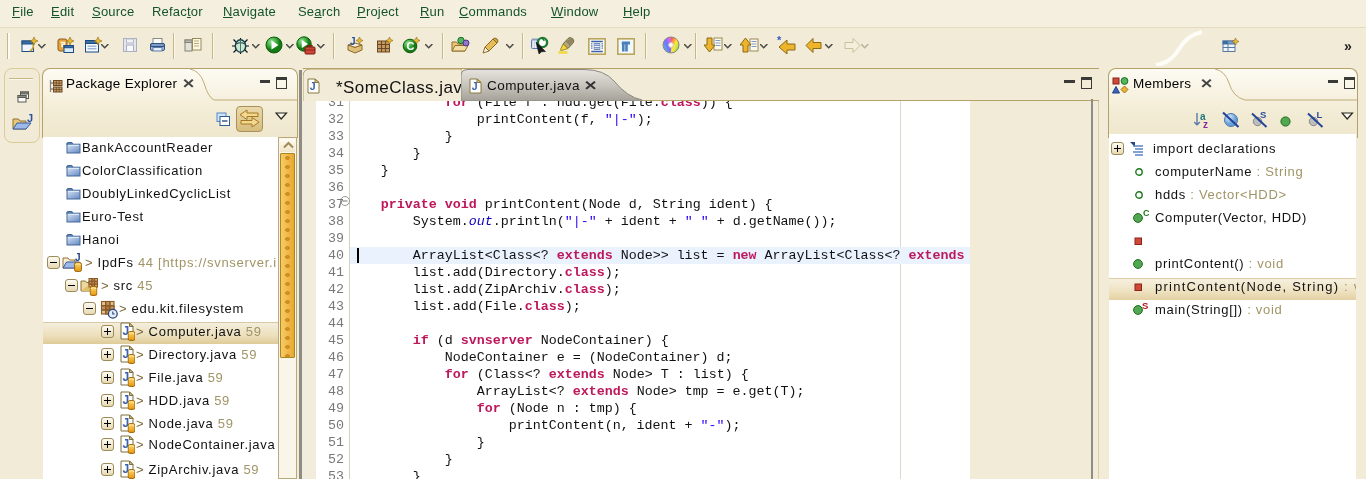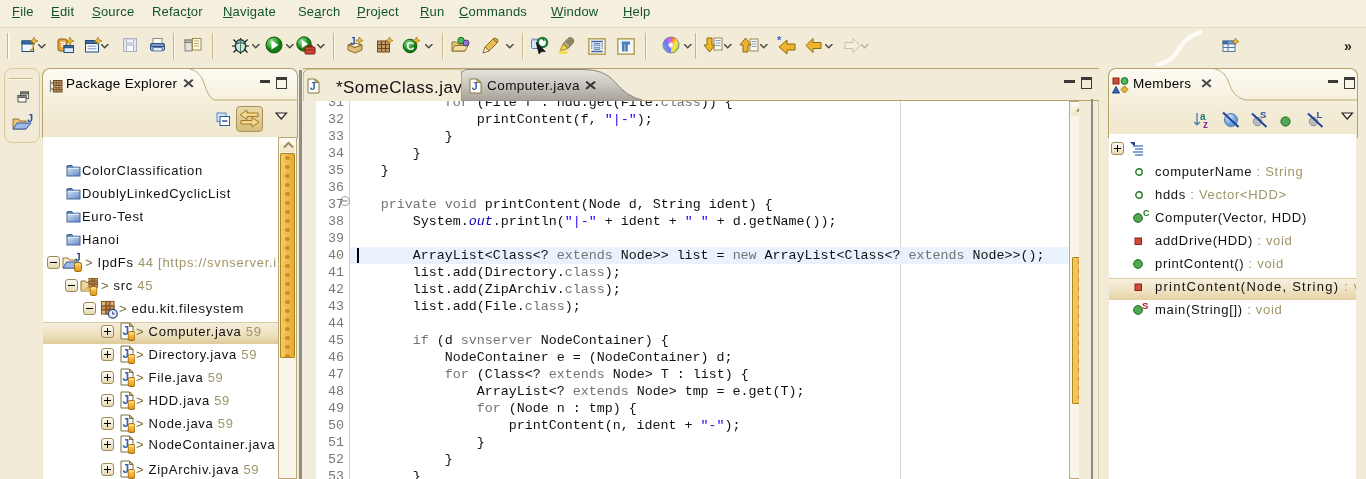--- a/index.html
+++ b/index.html
@@ -31,23 +31,23 @@
 .expander b{position:absolute;left:4.6px;top:2px;bottom:2px;width:1.6px;background:#000}
 
 .sbar{position:absolute;background:#f9f5e9;border:1px solid #bba97b}
 .sthumb{position:absolute;left:1px;right:1px;border:1px solid #ab851f;border-radius:1px;
   background:
    radial-gradient(circle 2.4px at 50% 4px,#cf9023 96%,transparent),
    linear-gradient(90deg,#f6ca67,#f0b948 55%,#e9a72f);
   background-size:100% 9px,100% 100%;background-repeat:repeat-y,no-repeat}
 .sarrow{position:absolute;left:1px;right:1px;top:1px;height:13px;background:linear-gradient(#fdfbf4,#efe5c9)}
 
-#edcontent{position:absolute;left:303px;top:101px;width:776px;height:378px;background:#fff;overflow:hidden}
+#edcontent{position:absolute;left:303px;top:101px;width:667px;height:378px;background:#fff;overflow:hidden}
 pre{margin:0;font-family:"Liberation Mono",monospace;font-size:13.333px;line-height:17px}
-.k{color:#737373;font-weight:normal}
+.k{color:#be185d;font-weight:bold}
 .s{color:#2a00ff}
 .f{color:#0f00c0;font-style:italic}
 </style></head>
 <body>
 <div id="app">
 <svg width="0" height="0" style="position:absolute">
  <defs>
   <linearGradient id="fgrad" x1="0" y1="0" x2=".8" y2="1">
           <stop offset="0" stop-color="#dce8f8"></stop>
           <stop offset="1" stop-color="#6d8fc6"></stop>
@@ -371,20 +371,26 @@
  <div class="abs" style="left:194px;top:38px;width:25px;height:24px;border:1px solid #a8915a;border-radius:4px;background:linear-gradient(#ead9ab,#d6bd7d)"></div>
  <svg class="abs" style="left:197px;top:41px" width="21" height="19">
   <path d="M8 1 L8 4 L19 4 L19 7.5 L8 7.5 L8 10.5 L1 5.75 Z" fill="#f3d892" stroke="#a87820"></path>
   <path d="M13 8.5 L13 11.5 L2 11.5 L2 15 L13 15 L13 18 L20 13.25 Z" fill="#f3d892" stroke="#a87820"></path>
  </svg>
  <svg class="abs" style="left:233px;top:44px" width="13" height="8">
   <path d="M1 1 L11.5 1 L6.2 7 Z" fill="#faf8ef" stroke="#26261f" stroke-width="1.2"></path>
  </svg>
  <div class="content" id="pktree" style="left:1px;top:69px;width:254px;bottom:0">
   <div class="trow" style="left:0;top:185px;width:254px;height:21px;background:linear-gradient(#f4eedc,#ecdfbc 60%,#dfcb98);border-top:1px solid #d8c9a4"></div>
+  <div class="trow" style="left:0;top:-1px;width:254px">
+          <svg class="abs" style="left:23px;top:4px" width="15" height="15">
+            <use href="#i-folder"></use>
+          </svg>
+          <span class="abs" style="left:39px">BankAccountReader</span>
+        </div>
   <div class="trow" style="left:0;top:22px;width:254px">
           <svg class="abs" style="left:23px;top:4px" width="15" height="15">
             <use href="#i-folder"></use>
           </svg>
           <span class="abs" style="left:39px">ColorClassification</span>
         </div>
   <div class="trow" style="left:0;top:45px;width:254px">
           <svg class="abs" style="left:23px;top:4px" width="15" height="15">
             <use href="#i-folder"></use>
           </svg>
@@ -655,20 +661,21 @@
   <div class="trow" style="left:0;top:144px;width:247px;height:21px;background:linear-gradient(#f6f0df,#eee1c0 60%,#e4d1a2);border-top:1px solid #ddcda6"></div>
   <div class="trow" style="left:0;top:3px;width:247px">
           <span class="expander" style="left:2px;top:5px">
             <i></i>
             <b></b>
           </span>
           <svg class="abs" style="left:20px;top:4px" width="16" height="15">
             <path d="M1 1 L6 1 L6 6 Z" fill="#27457f"></path>
             <path d="M4 5 h10 M6 8 h8 M4 11 h10 M6 14 h8" stroke="#5b84c8" stroke-width="1.6"></path>
           </svg>
+          <span class="abs" style="left:44px">import declarations</span>
         </div>
   <div class="trow" style="left:0;top:26px;width:247px">
           <svg class="abs" style="left:26px;top:8px" width="9" height="9">
             <circle cx="4" cy="4" r="3.2" fill="#fff" stroke="#1d7a1d" stroke-width="1.4"></circle>
           </svg>
           <span class="abs" style="left:46px">computerName <span class="olv">: String</span></span>
         </div>
   <div class="trow" style="left:0;top:49px;width:247px">
           <svg class="abs" style="left:26px;top:8px" width="9" height="9">
             <circle cx="4" cy="4" r="3.2" fill="#fff" stroke="#1d7a1d" stroke-width="1.4"></circle>
@@ -679,21 +686,20 @@
           <svg class="abs" style="left:24px;top:7px" width="10" height="10">
             <circle cx="5" cy="5" r="4.4" fill="#52a852" stroke="#1d6b1d"></circle>
           </svg>
           <span class="abs" style="left:34px;top:-4px;font-size:9px;font-weight:bold;color:#1d7a1d;letter-spacing:0">C</span>
           <span class="abs" style="left:46px">Computer(Vector, HDD)</span>
         </div>
   <div class="trow" style="left:0;top:95px;width:247px">
           <svg class="abs" style="left:25px;top:8px" width="9" height="9">
             <rect x="1" y="1" width="6.5" height="6.5" fill="#cd4a38" stroke="#8e2318"></rect>
           </svg>
-          <span class="abs" style="left:46px">addDrive(HDD) <span class="olv">: void</span></span>
         </div>
   <div class="trow" style="left:0;top:118px;width:247px">
           <svg class="abs" style="left:24px;top:7px" width="10" height="10">
             <circle cx="5" cy="5" r="4.4" fill="#52a852" stroke="#1d6b1d"></circle>
           </svg>
           <span class="abs" style="left:46px">printContent() <span class="olv">: void</span></span>
         </div>
   <div class="trow" style="left:0;top:141px;width:247px">
           <svg class="abs" style="left:25px;top:8px" width="9" height="9">
             <rect x="1" y="1" width="6.5" height="6.5" fill="#cd4a38" stroke="#8e2318"></rect>

